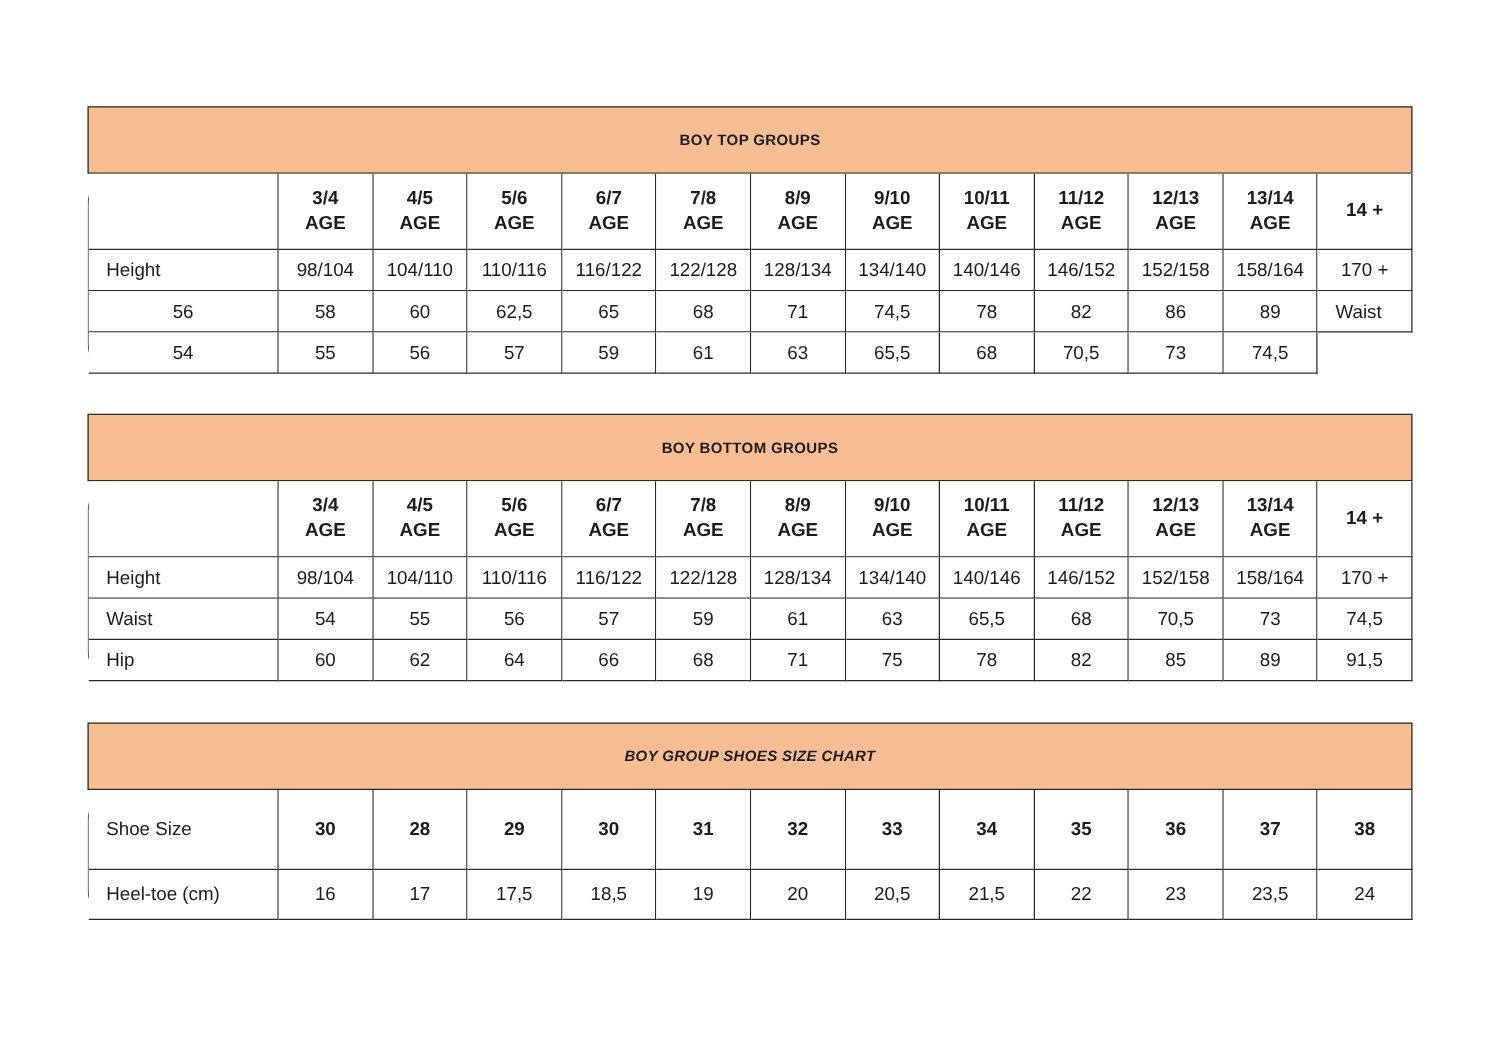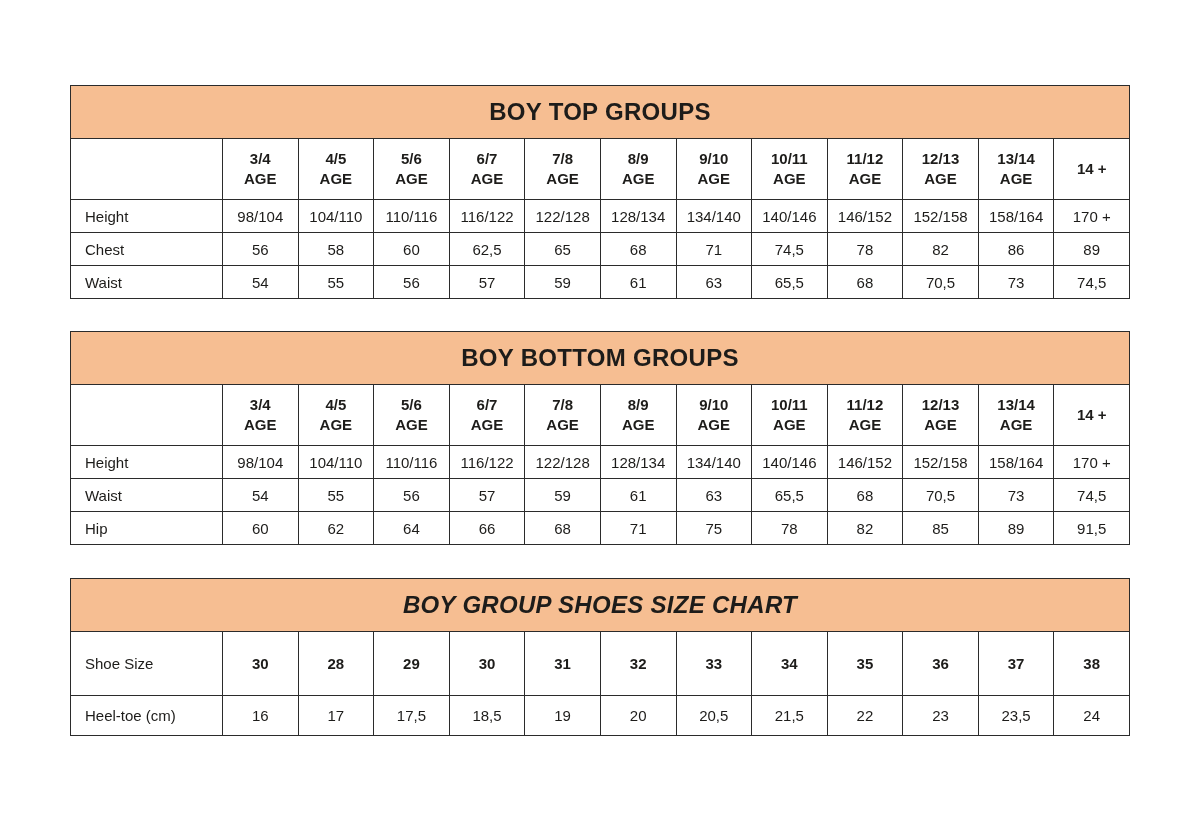--- a/index.html
+++ b/index.html
@@ -17,27 +17,28 @@
   }
   .size-table{position:absolute;left:70px;width:1060px;}
   #table-0{top:85px;}
   #table-1{top:331px;}
   #table-2{top:578px;}
   .band{
     height:54px;
     box-sizing:border-box;
     border:1.5px solid var(--line);
     display:flex;align-items:center;justify-content:center;
-    font-weight:bold;font-size:24px;letter-spacing:.3px;
+    font-weight:bold;font-size:12px;letter-spacing:.3px;
   }
   .grid{
     display:grid;
     grid-template-columns:152px repeat(12, 1fr);
     border-left:1.5px solid var(--line);
     box-sizing:border-box;
+    border-radius:24px;
   }
   .grid.age-grid{grid-template-rows:61px 33px 33px 33px;}
   .grid.shoes-grid{grid-template-rows:64px 40px;}
   .cell{
     box-sizing:border-box;
     border-right:1.5px solid var(--line);
     border-bottom:1.5px solid var(--line);
     display:flex;align-items:center;justify-content:center;
     font-size:15px;
     background:#ffffff;
@@ -108,21 +109,20 @@
       <div class="cell ">110/116</div>
       <div class="cell ">116/122</div>
       <div class="cell ">122/128</div>
       <div class="cell ">128/134</div>
       <div class="cell ">134/140</div>
       <div class="cell ">140/146</div>
       <div class="cell ">146/152</div>
       <div class="cell ">152/158</div>
       <div class="cell ">158/164</div>
       <div class="cell ">170 +</div>
-      <div class="cell label">Chest</div>
       <div class="cell ">56</div>
       <div class="cell ">58</div>
       <div class="cell ">60</div>
       <div class="cell ">62,5</div>
       <div class="cell ">65</div>
       <div class="cell ">68</div>
       <div class="cell ">71</div>
       <div class="cell ">74,5</div>
       <div class="cell ">78</div>
       <div class="cell ">82</div>

